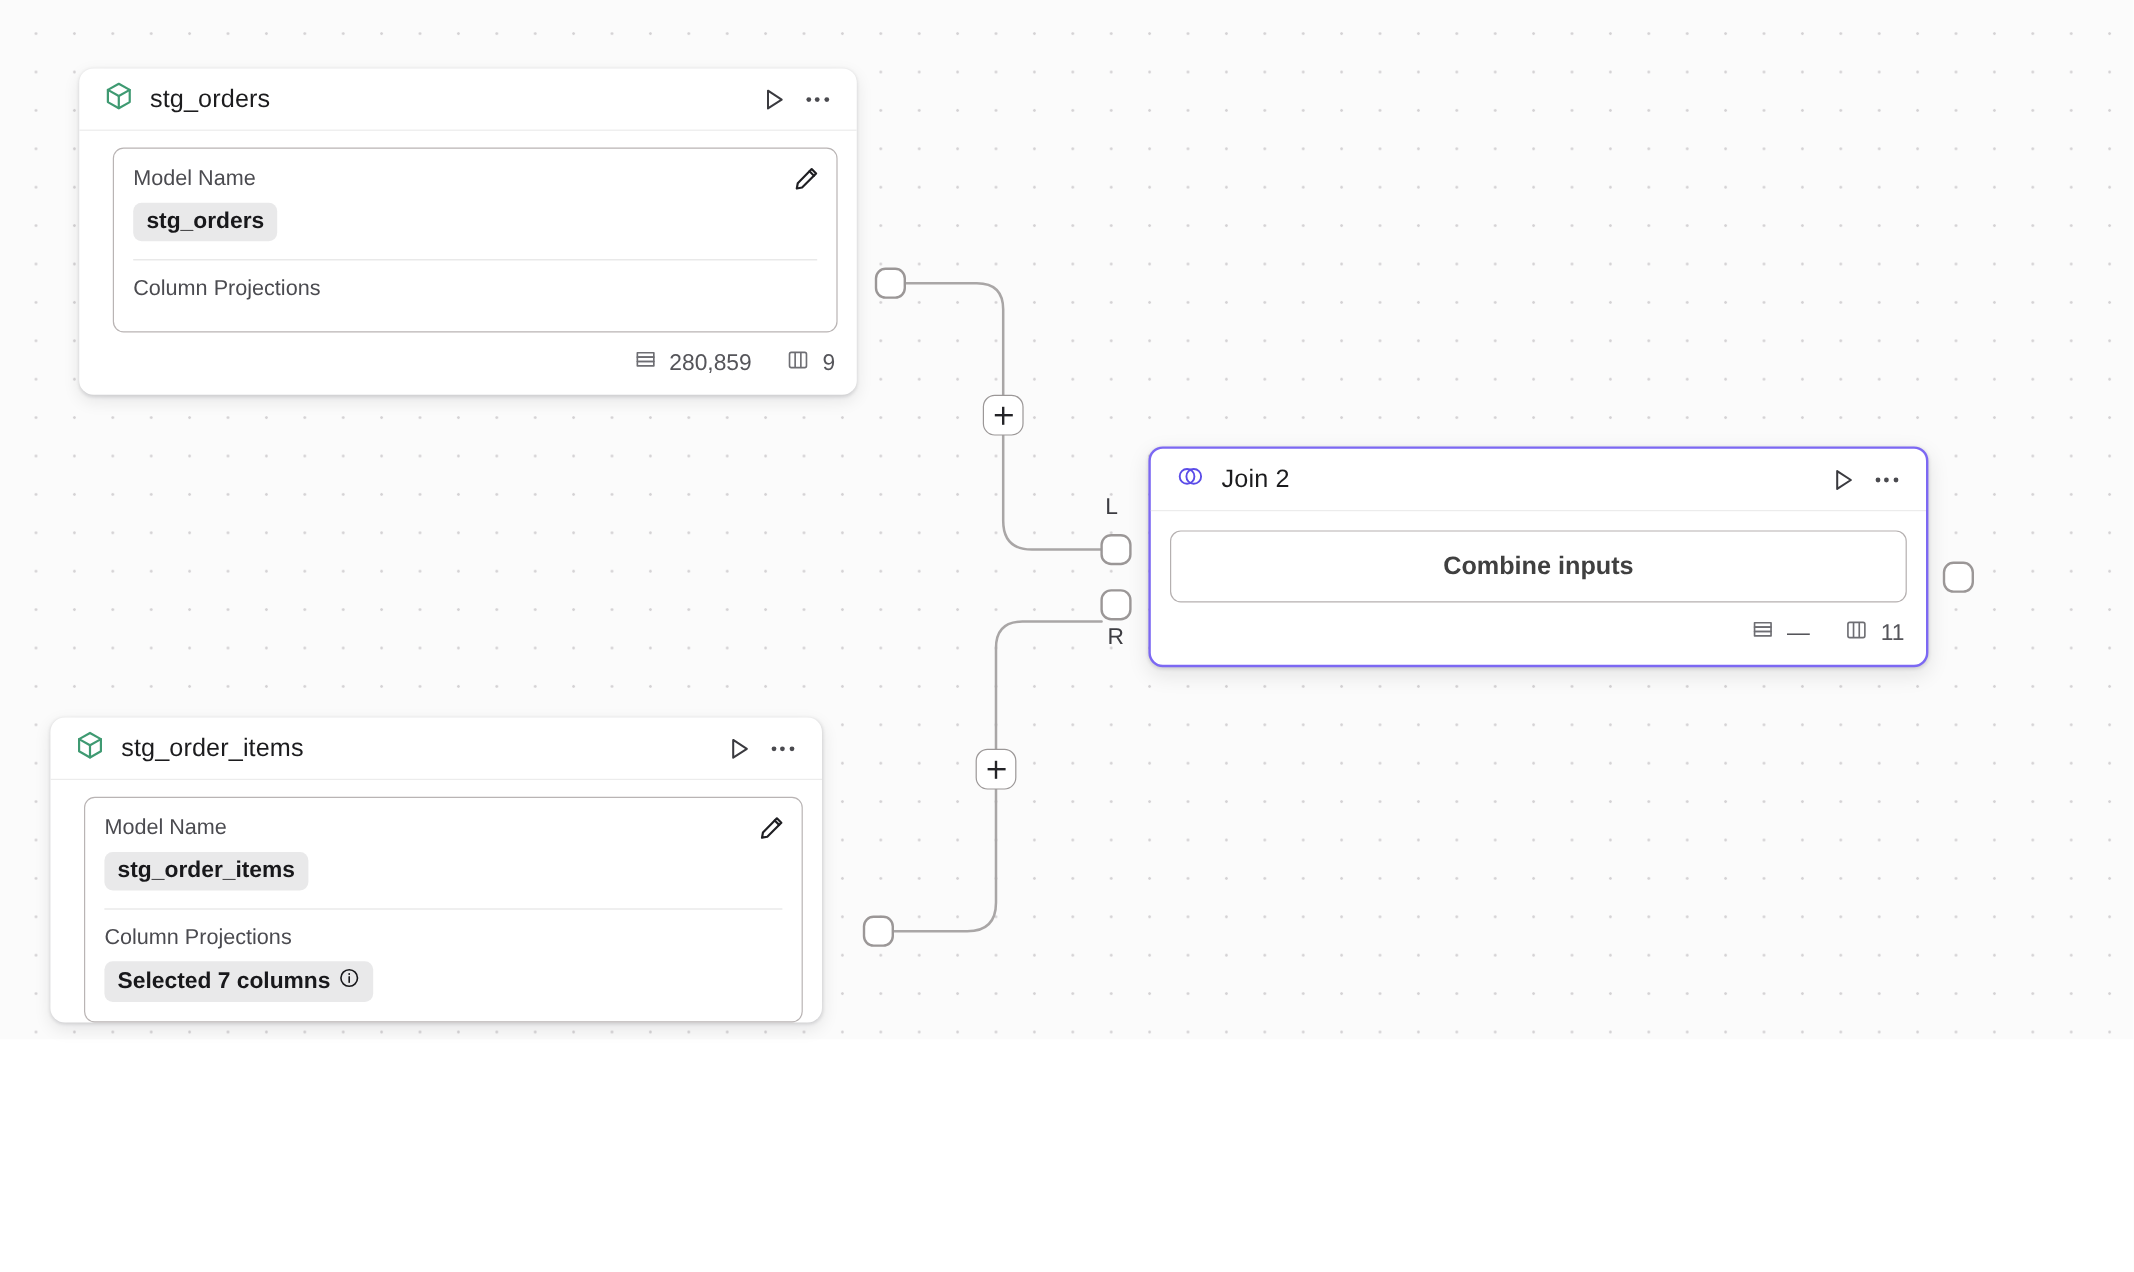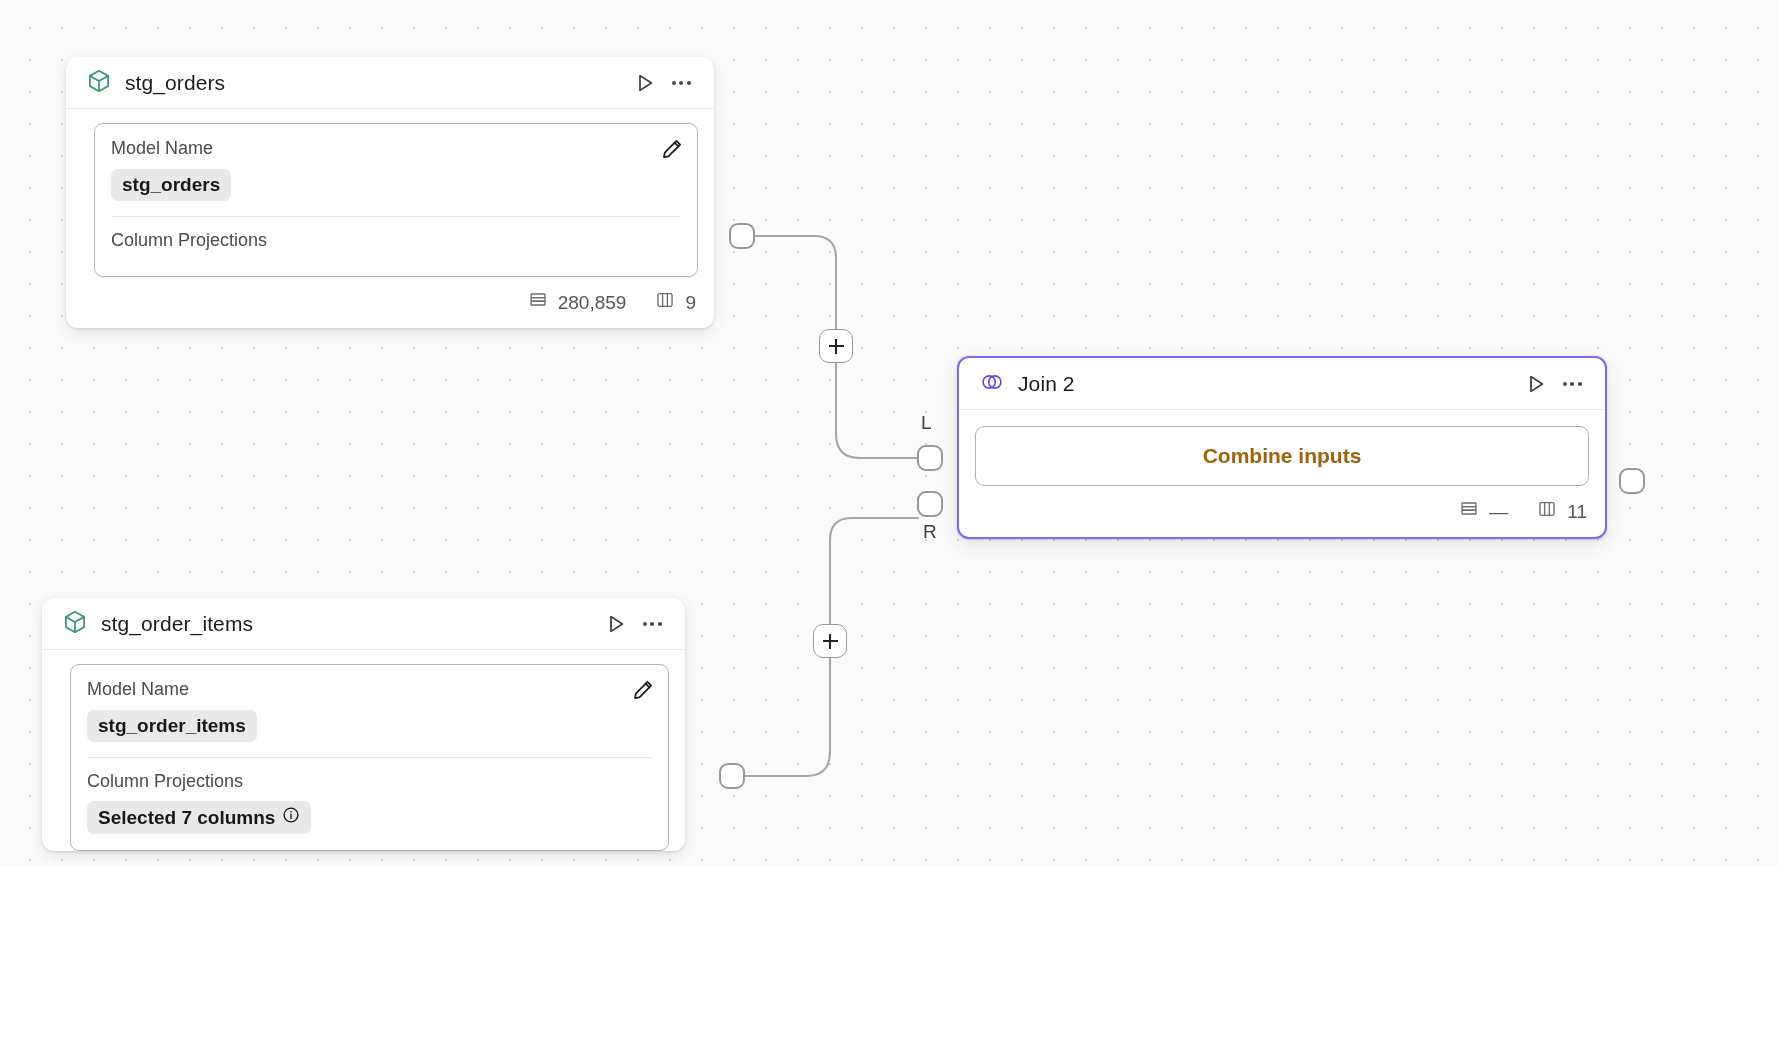--- a/index.html
+++ b/index.html
@@ -152,21 +152,21 @@
   .join-body { padding: 16px 16px 0 16px; }
   .combine-btn {
     width: 100%;
     height: 60px;
     border: 1px solid #b5b0b0;
     border-radius: 9px;
     background: #fff;
     font-family: "Liberation Sans", sans-serif;
     font-size: 21px;
     font-weight: bold;
-    color: #a16207;
+    color: #404040;
     cursor: pointer;
     display: flex;
     align-items: center;
     justify-content: center;
   }
 
   
   .port {
     position: absolute;
     width: 26px;
@@ -350,21 +350,21 @@
 
   </div>
 
   <div class="port" style="left:719px; top:763px;"></div>
 
   <div class="add-btn" style="left:813px; top:624px;">
     <span class="bar-h"></span>
     <span class="bar-v"></span>
   </div>
 
-  <div class="node selected" style="left:957px; top:356px; width:650px;">
+  <div class="node selected" style="left:957px; top:372px; width:650px;">
     <div class="node-header">
       <span class="icon">
         <svg width="26" height="26" viewBox="0 0 28 24" fill="none" stroke="#5b4ce8" stroke-width="1.7">
           <circle cx="11" cy="12" r="6.6"></circle>
           <circle cx="17" cy="12" r="6.6"></circle>
         </svg>
       </span>
       <span class="node-title">Join 2</span>
       <span class="header-spacer"></span>
       <span class="icon-btn">

